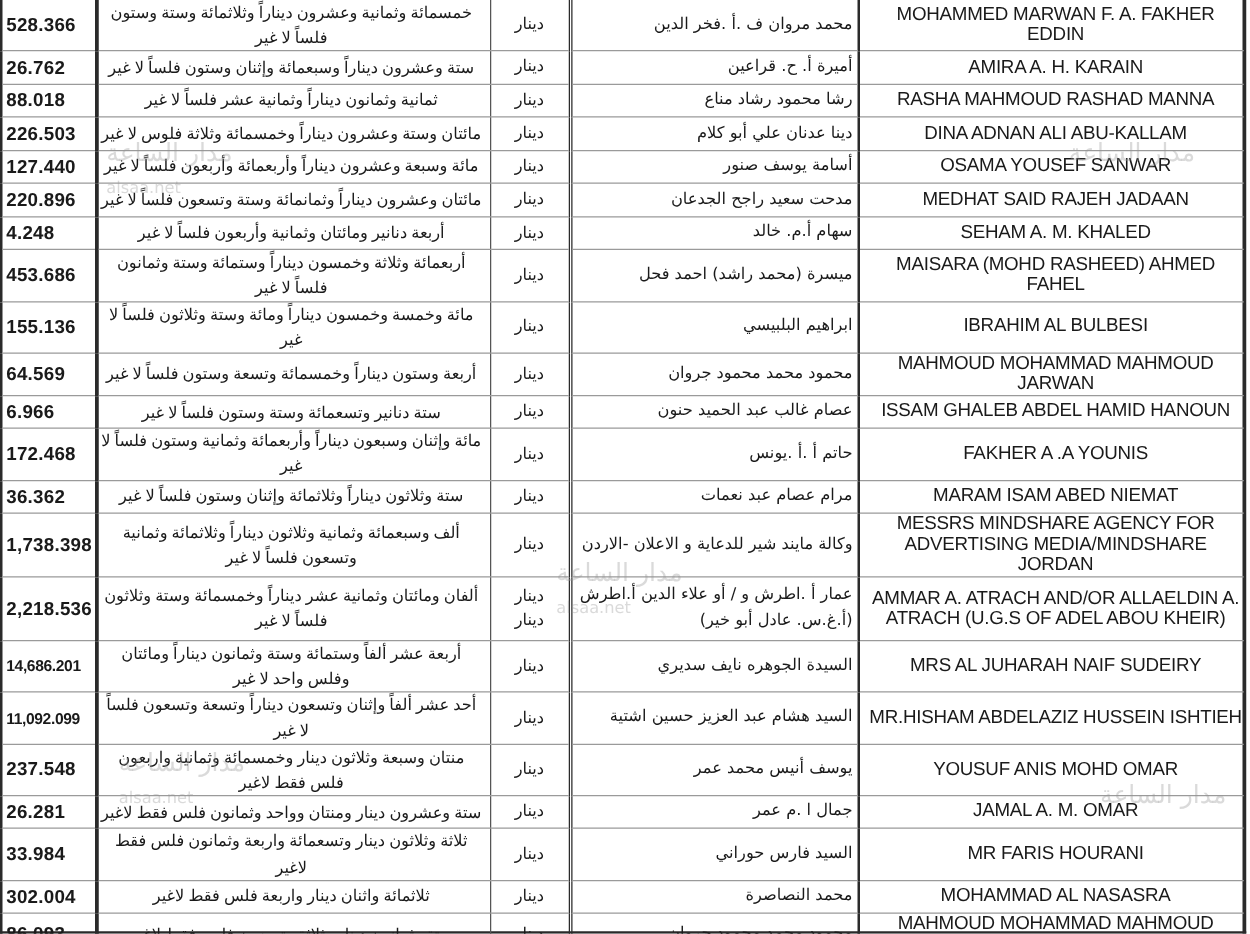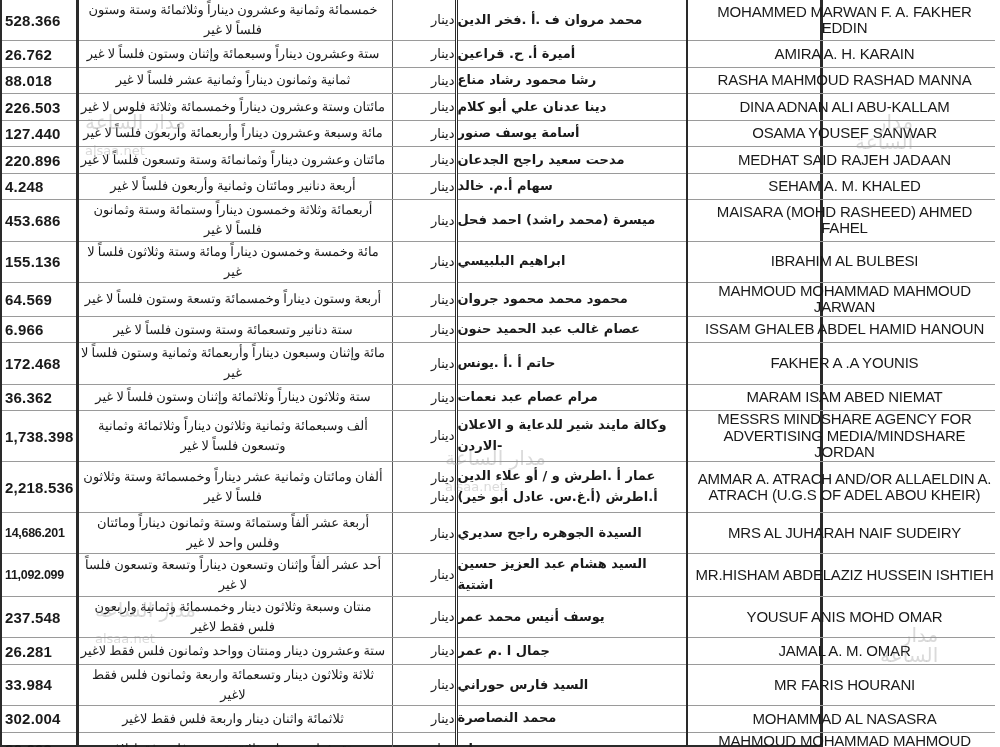--- a/index.html
+++ b/index.html
@@ -12,21 +12,21 @@
       height: 747px;
       overflow: hidden;
       position: relative;
       font-family: "Liberation Sans", "DejaVu Sans", sans-serif;
       color: #1a1a1a;
     }
     .sheet {
       position: absolute;
       left: 0;
       top: 0;
-      width: 823px;
+      width: 997px;
       height: 747px;
       border-right: 3px solid #2a2a2a;
       border-bottom: 2px solid #2a2a2a;
       box-sizing: border-box;
     }
     table.ledger {
       border-collapse: collapse;
       table-layout: fixed;
       width: 994px;
       position: absolute;
@@ -62,32 +62,33 @@
       text-align: center;
       font-size: 13px;
       padding-right: 6px !important;
       padding-left: 2px !important;
       white-space: normal !important;
       line-height: 1.55;
       font-family: Liberation Serif, serif;
     }
     td.cur {
       border-right: 3px double #2a2a2a;
+      text-align: center;
       direction: rtl;
       font-size: 13px;
       font-family: "DejaVu Sans", sans-serif;
       white-space: normal !important;
       line-height: 1.5;
     }
     td.ar {
       border-right: 2px solid #2a2a2a;
       direction: rtl;
-      text-align: left;
+      text-align: right;
       font-size: 13px;
-      font-weight: bold;
+      font-weight: normal;
       padding-right: 4px !important;
       white-space: normal !important;
       line-height: 1.6;
       font-family: "DejaVu Sans", sans-serif;
     }
     td.en {
       text-align: center;
       font-size: 15px;
       padding-left: 6px !important;
       white-space: normal !important;
@@ -232,21 +233,21 @@
             <div>دينار</div>
             <div>دينار</div>
           </td>
           <td class="ar">عمار أ .اطرش و / أو علاء الدين أ.اطرش (أ.غ.س. عادل أبو خير)</td>
           <td class="en">AMMAR A. ATRACH AND/OR ALLAELDIN A. ATRACH (U.G.S OF ADEL ABOU KHEIR)</td>
         </tr>
         <tr class="r1">
           <td class="amount small">14,686.201</td>
           <td class="words">أربعة عشر ألفاً وستمائة وستة وثمانون ديناراً ومائتان وفلس واحد لا غير</td>
           <td class="cur">دينار</td>
-          <td class="ar">السيدة الجوهره راجح سديري</td>
+          <td class="ar">السيدة الجوهره نايف سديري</td>
           <td class="en">MRS AL JUHARAH NAIF SUDEIRY</td>
         </tr>
         <tr class="r1">
           <td class="amount small">11,092.099</td>
           <td class="words">أحد عشر ألفاً وإثنان وتسعون ديناراً وتسعة وتسعون فلساً لا غير</td>
           <td class="cur">دينار</td>
           <td class="ar">السيد هشام عبد العزيز حسين اشتية</td>
           <td class="en">MR.HISHAM ABDELAZIZ HUSSEIN ISHTIEH</td>
         </tr>
         <tr class="r1">

